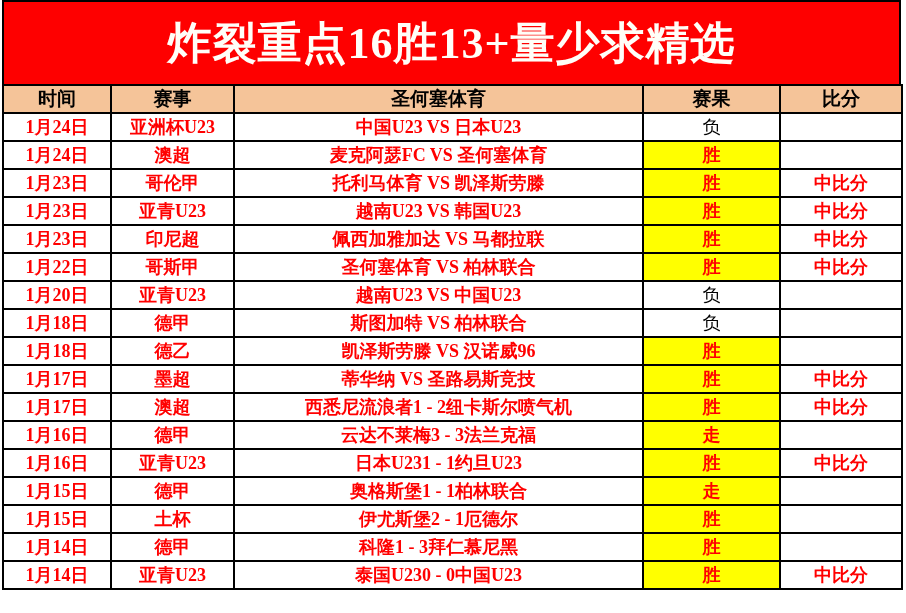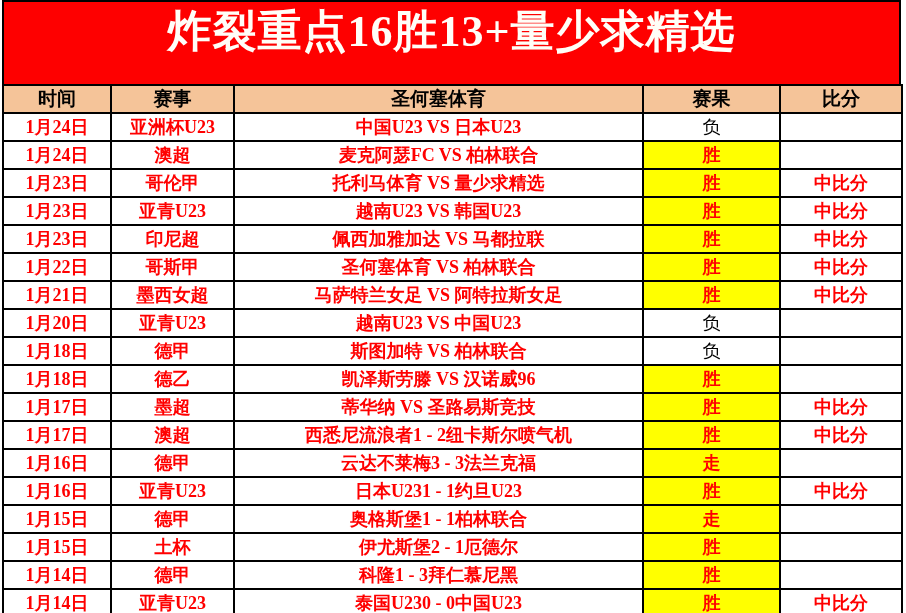--- a/index.html
+++ b/index.html
@@ -17,21 +17,21 @@
     left: 2px;
     width: 899px;
   }
   .banner {
     box-sizing: border-box;
     height: 84px;
     background: var(--banner-bg, #fe0000);
     border: 2px solid var(--grid, #000000);
     border-bottom: none;
     display: flex;
-    align-items: flex-start;
+    align-items: center;
     justify-content: center;
   }
   .banner-title {
     color: var(--banner-text, #ffffff);
     font-size: 44px;
     font-weight: bold;
     letter-spacing: 1px;
     white-space: nowrap;
   }
   table.results {
@@ -104,28 +104,28 @@
         <tr>
     <td class="c-date">1月24日</td>
     <td class="c-league">亚洲杯U23</td>
     <td class="c-match">中国U23 VS 日本U23</td>
     <td class="c-result loss">负</td>
     <td class="c-score"></td>
   </tr>
         <tr>
     <td class="c-date">1月24日</td>
     <td class="c-league">澳超</td>
-    <td class="c-match">麦克阿瑟FC VS 柏林联合</td>
+    <td class="c-match">麦克阿瑟FC VS 圣何塞体育</td>
     <td class="c-result win">胜</td>
     <td class="c-score"></td>
   </tr>
         <tr>
     <td class="c-date">1月23日</td>
     <td class="c-league">哥伦甲</td>
-    <td class="c-match">托利马体育 VS 量少求精选</td>
+    <td class="c-match">托利马体育 VS 凯泽斯劳滕</td>
     <td class="c-result win">胜</td>
     <td class="c-score">中比分</td>
   </tr>
         <tr>
     <td class="c-date">1月23日</td>
     <td class="c-league">亚青U23</td>
     <td class="c-match">越南U23 VS 韩国U23</td>
     <td class="c-result win">胜</td>
     <td class="c-score">中比分</td>
   </tr>
@@ -137,27 +137,20 @@
     <td class="c-score">中比分</td>
   </tr>
         <tr>
     <td class="c-date">1月22日</td>
     <td class="c-league">哥斯甲</td>
     <td class="c-match">圣何塞体育 VS 柏林联合</td>
     <td class="c-result win">胜</td>
     <td class="c-score">中比分</td>
   </tr>
         <tr>
-    <td class="c-date">1月21日</td>
-    <td class="c-league">墨西女超</td>
-    <td class="c-match">马萨特兰女足 VS 阿特拉斯女足</td>
-    <td class="c-result win">胜</td>
-    <td class="c-score">中比分</td>
-  </tr>
-        <tr>
     <td class="c-date">1月20日</td>
     <td class="c-league">亚青U23</td>
     <td class="c-match">越南U23 VS 中国U23</td>
     <td class="c-result loss">负</td>
     <td class="c-score"></td>
   </tr>
         <tr>
     <td class="c-date">1月18日</td>
     <td class="c-league">德甲</td>
     <td class="c-match">斯图加特 VS 柏林联合</td>

